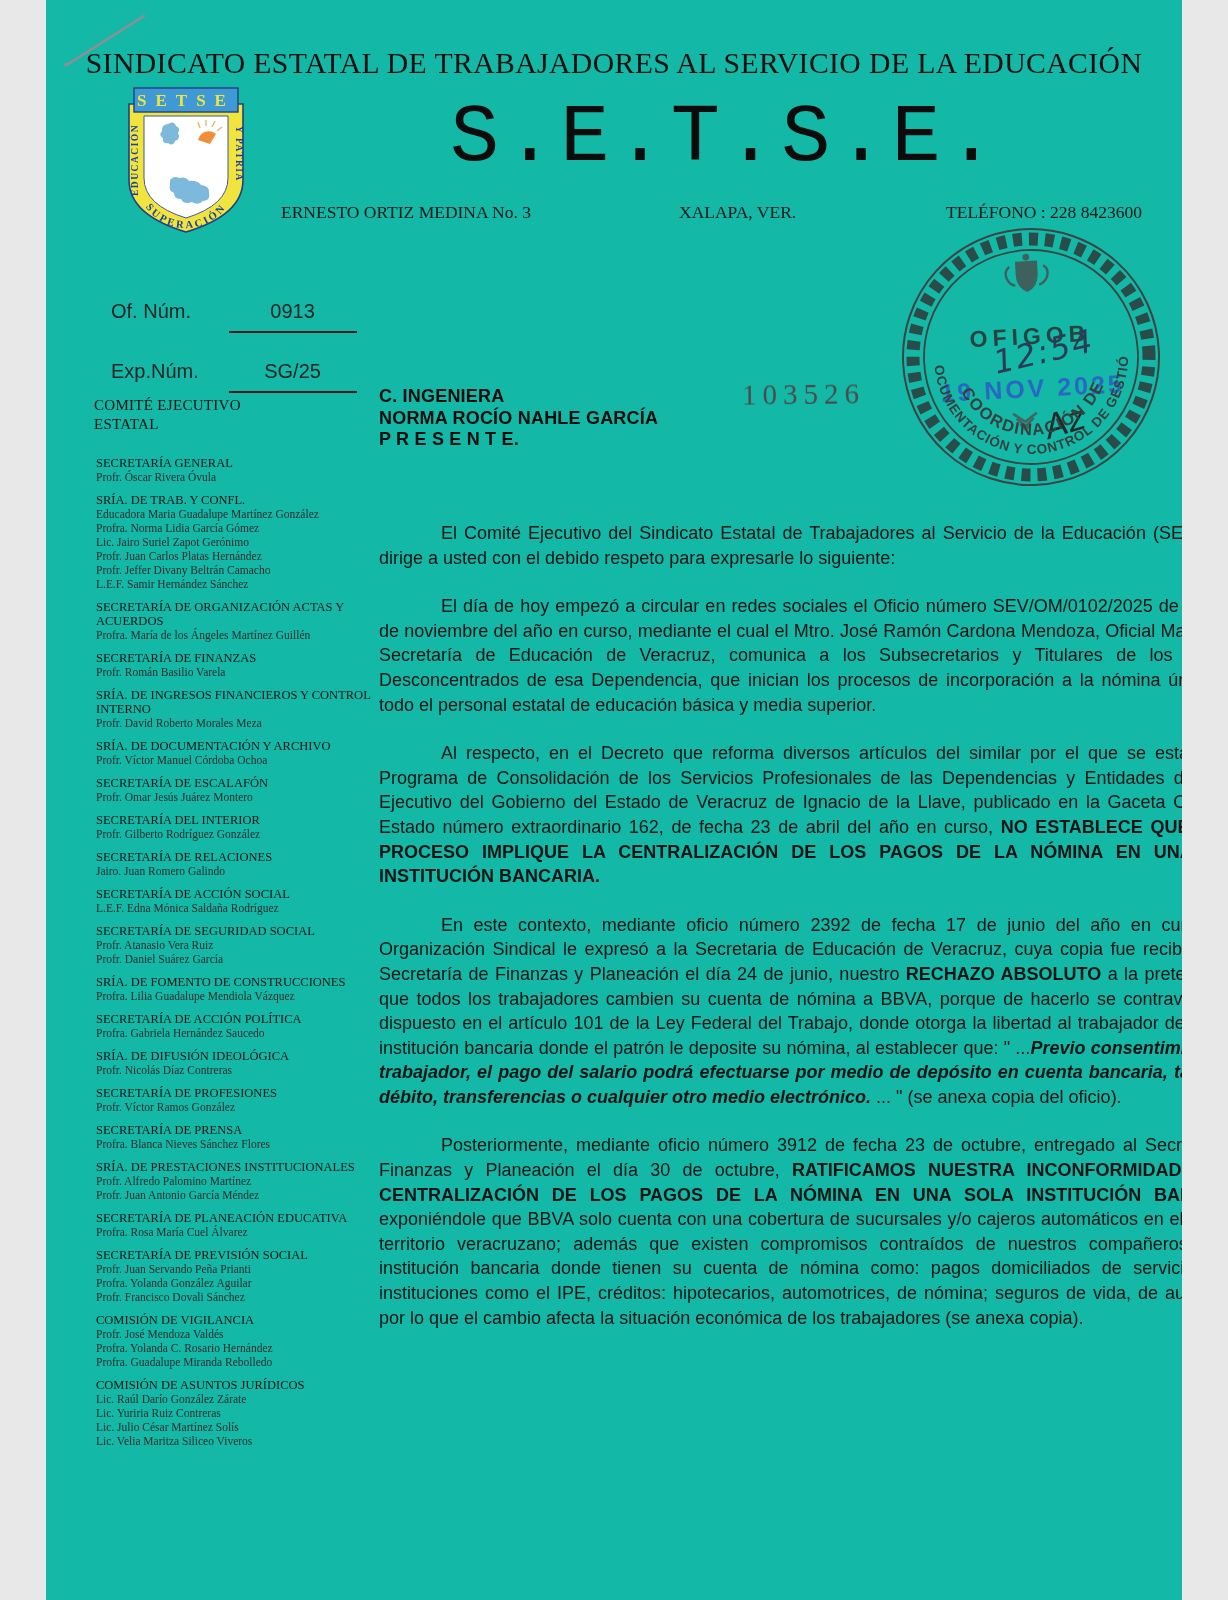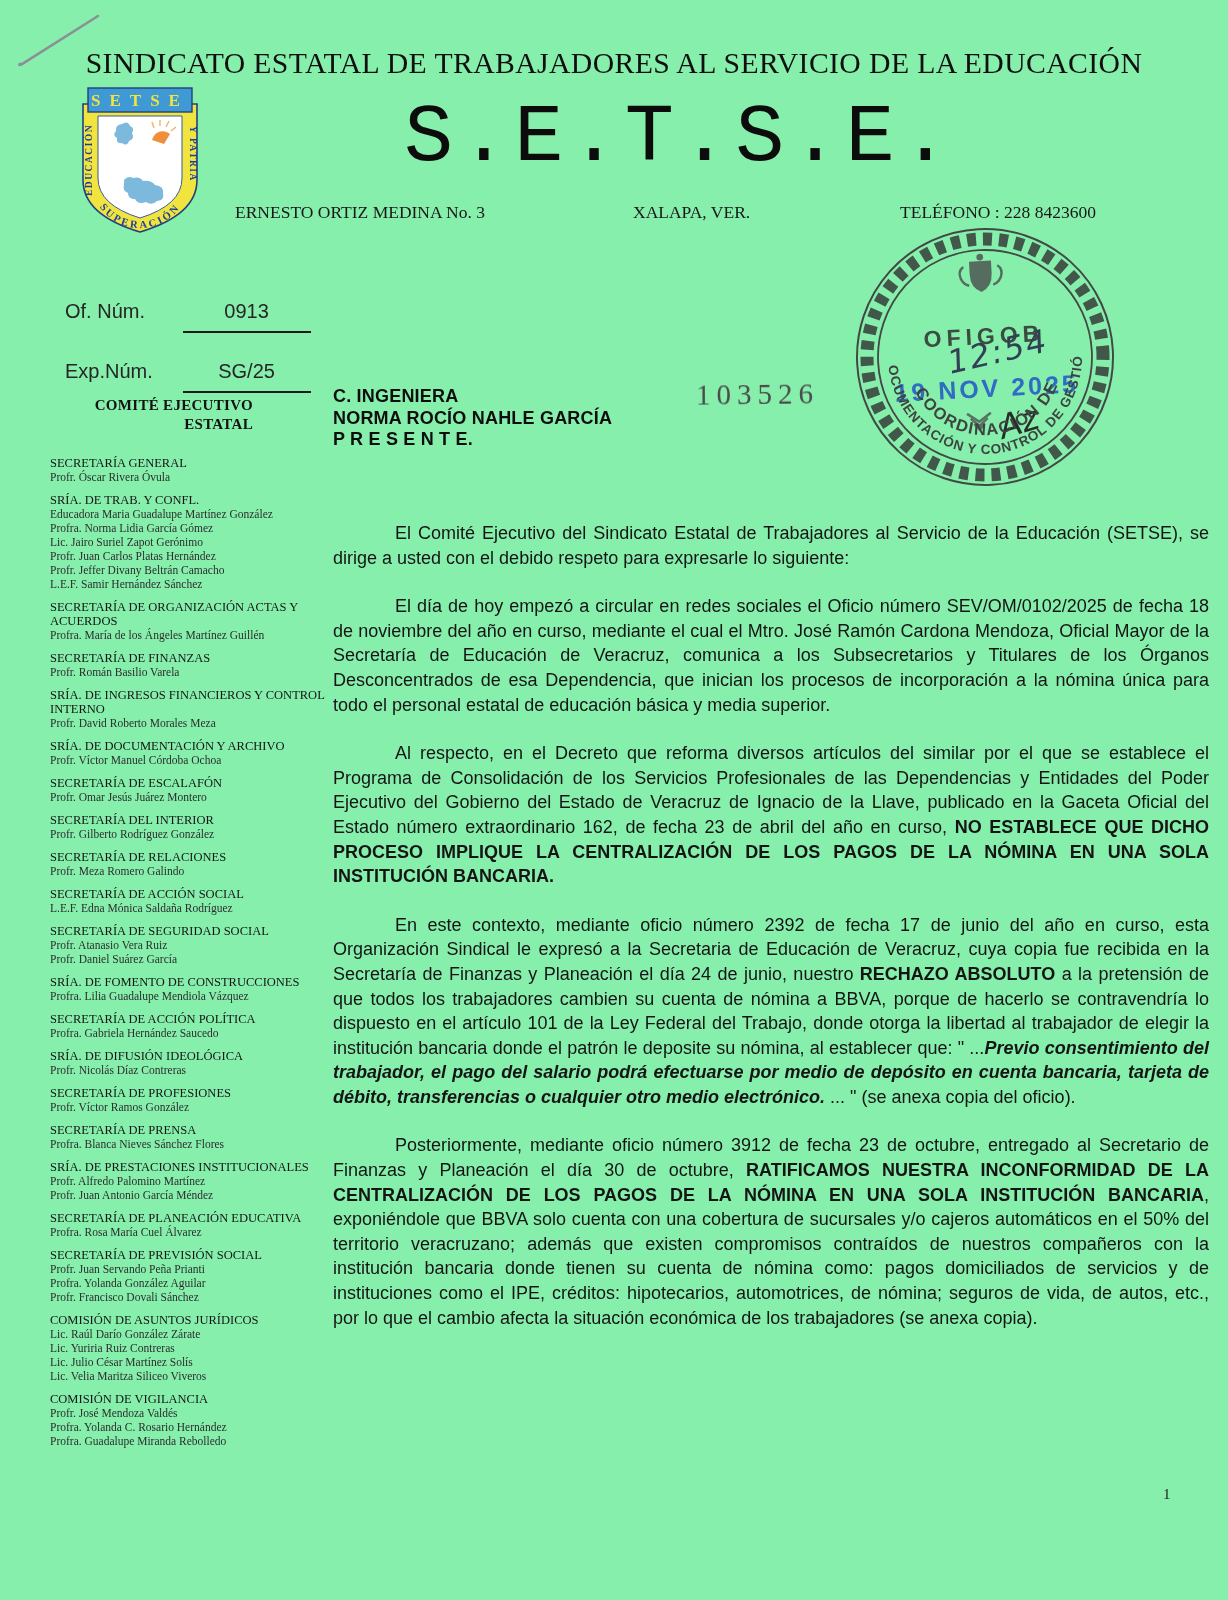--- a/index.html
+++ b/index.html
@@ -1,18 +1,18 @@
 <!DOCTYPE html>
 <html><head>
 <meta charset="utf-8">
 <style>
   html,body{margin:0;padding:0;background:#e8e8e8;}
   .page{
-    position:relative; width:1228px; height:1600px; margin:0 auto;
-    background:#86efac; overflow:hidden;
+    position:relative; width:1136px; height:1600px; margin:0 auto;
+    background:#14b8a6; overflow:hidden;
     font-family:"Liberation Sans", sans-serif; color:#161616;
   }
   
   .org-title{
     position:absolute; top:46px; left:0; right:0; text-align:center;
     font-family:"Liberation Serif", serif; font-size:30px; color:#101010;
     white-space:nowrap; transform:scaleX(0.99); letter-spacing:0.4px;
   }
   .setse-big{
     position:absolute; top:92px; left:180px; width:1000px; text-align:center;
@@ -25,22 +25,22 @@
   
   .ref-row{position:absolute; left:65px; font-size:20px; color:#262626; white-space:nowrap;}
   .ref-row .lbl{display:inline-block; min-width:108px;}
   .ref-row .val{
     display:inline-block; width:128px; text-align:center; margin-left:4px;
     border-bottom:2px solid #1c1c1c; padding-bottom:8px;
   }
   .of-row{top:300px;} .exp-row{top:360px;}
   
   .comite-title{
-    position:absolute; left:48px; top:396px; width:205px; text-align:right;
-    font-family:"Liberation Serif", serif; font-weight:bold; font-size:15px;
+    position:absolute; left:48px; top:396px; width:205px; text-align:left;
+    font-family:"Liberation Serif", serif; font-weight:normal; font-size:15px;
     line-height:19px; color:#131313; letter-spacing:0.3px;
   }
   .sidebar{position:absolute; left:50px; top:456px; width:278px; font-family:"Liberation Serif", serif;}
   .sb-section{margin-bottom:9px;}
   .sb-head{font-weight:normal; font-size:12.5px; line-height:14px; color:#141414;}
   .sb-name{font-size:11.5px; line-height:14px; color:#2d2d2d;}
   
   .recipient{
     position:absolute; left:333px; top:386px; font-weight:bold; font-size:18px;
     line-height:21.5px; color:#0e0e0e; letter-spacing:0.2px; white-space:nowrap;
@@ -182,21 +182,21 @@
       <div class="sb-section">
         <div class="sb-head">SECRETARÍA DE ESCALAFÓN</div>
         <div class="sb-name">Profr. Omar Jesús Juárez Montero</div>
       </div>
       <div class="sb-section">
         <div class="sb-head">SECRETARÍA DEL INTERIOR</div>
         <div class="sb-name">Profr. Gilberto Rodríguez González</div>
       </div>
       <div class="sb-section">
         <div class="sb-head">SECRETARÍA DE RELACIONES</div>
-        <div class="sb-name">Profr. Meza Romero Galindo</div>
+        <div class="sb-name">Jairo. Juan Romero Galindo</div>
       </div>
       <div class="sb-section">
         <div class="sb-head">SECRETARÍA DE ACCIÓN SOCIAL</div>
         <div class="sb-name">L.E.F. Edna Mónica Saldaña Rodríguez</div>
       </div>
       <div class="sb-section">
         <div class="sb-head">SECRETARÍA DE SEGURIDAD SOCIAL</div>
         <div class="sb-name">Profr. Atanasio Vera Ruiz</div>
         <div class="sb-name">Profr. Daniel Suárez García</div>
       </div>
@@ -227,33 +227,33 @@
       </div>
       <div class="sb-section">
         <div class="sb-head">SECRETARÍA DE PLANEACIÓN EDUCATIVA</div>
         <div class="sb-name">Profra. Rosa María Cuel Álvarez</div>
       </div>
       <div class="sb-section">
         <div class="sb-head">SECRETARÍA DE PREVISIÓN SOCIAL</div>
         <div class="sb-name">Profr. Juan Servando Peña Prianti</div>
         <div class="sb-name">Profra. Yolanda González Aguilar</div>
         <div class="sb-name">Profr. Francisco Dovali Sánchez</div>
+      </div>
+      <div class="sb-section">
+        <div class="sb-head">COMISIÓN DE VIGILANCIA</div>
+        <div class="sb-name">Profr. José Mendoza Valdés</div>
+        <div class="sb-name">Profra. Yolanda C. Rosario Hernández</div>
+        <div class="sb-name">Profra. Guadalupe Miranda Rebolledo</div>
       </div>
       <div class="sb-section">
         <div class="sb-head">COMISIÓN DE ASUNTOS JURÍDICOS</div>
         <div class="sb-name">Lic. Raúl Darío González Zárate</div>
         <div class="sb-name">Lic. Yuriria Ruiz Contreras</div>
         <div class="sb-name">Lic. Julio César Martínez Solís</div>
         <div class="sb-name">Lic. Velia Maritza Siliceo Viveros</div>
-      </div>
-      <div class="sb-section">
-        <div class="sb-head">COMISIÓN DE VIGILANCIA</div>
-        <div class="sb-name">Profr. José Mendoza Valdés</div>
-        <div class="sb-name">Profra. Yolanda C. Rosario Hernández</div>
-        <div class="sb-name">Profra. Guadalupe Miranda Rebolledo</div>
       </div>
     </div>
 
   <div class="recipient">
     <div>C. INGENIERA</div>
     <div>NORMA ROCÍO NAHLE GARCÍA</div>
     <div>P R E S E N T E.</div>
   </div>
 
   <div class="folio">103526</div>

